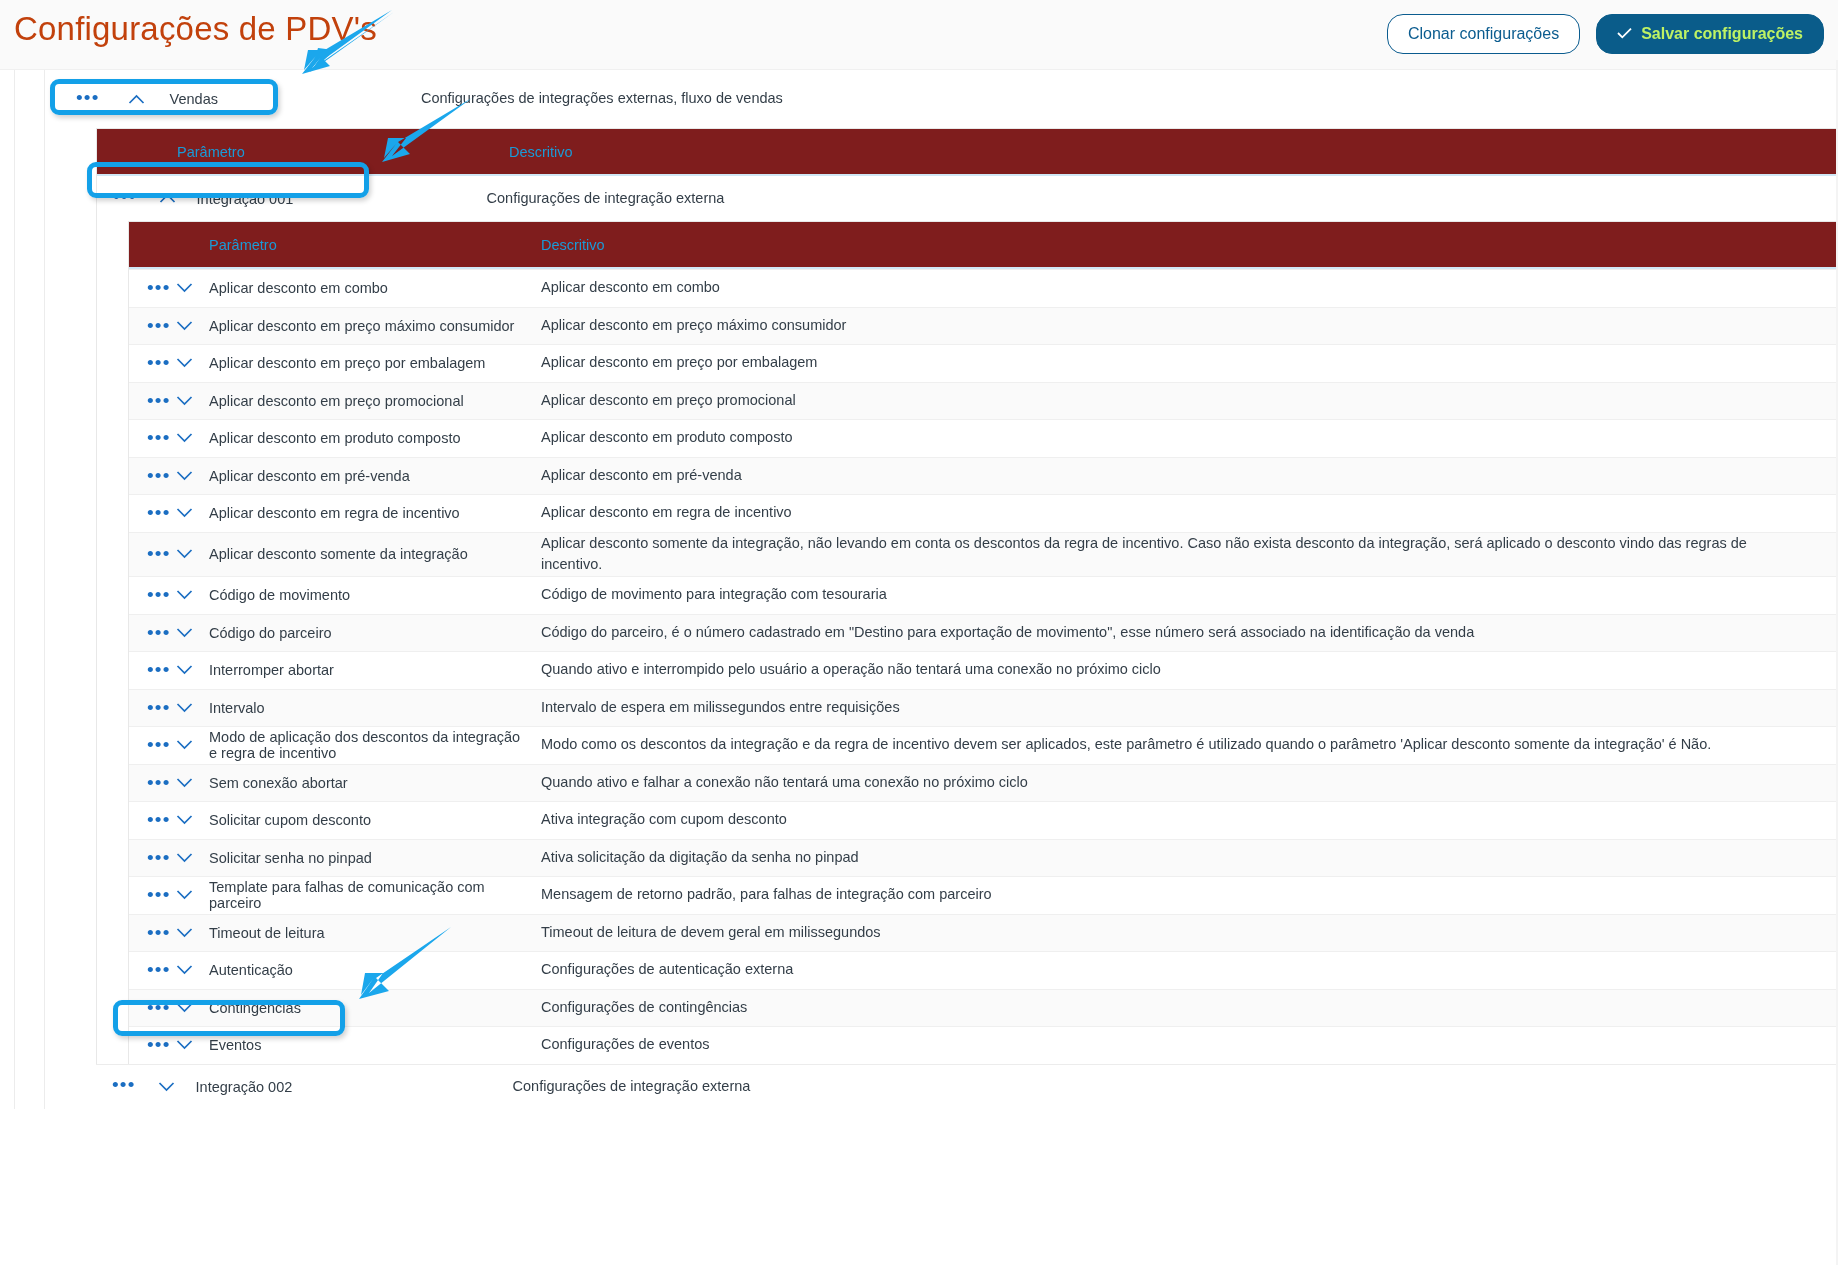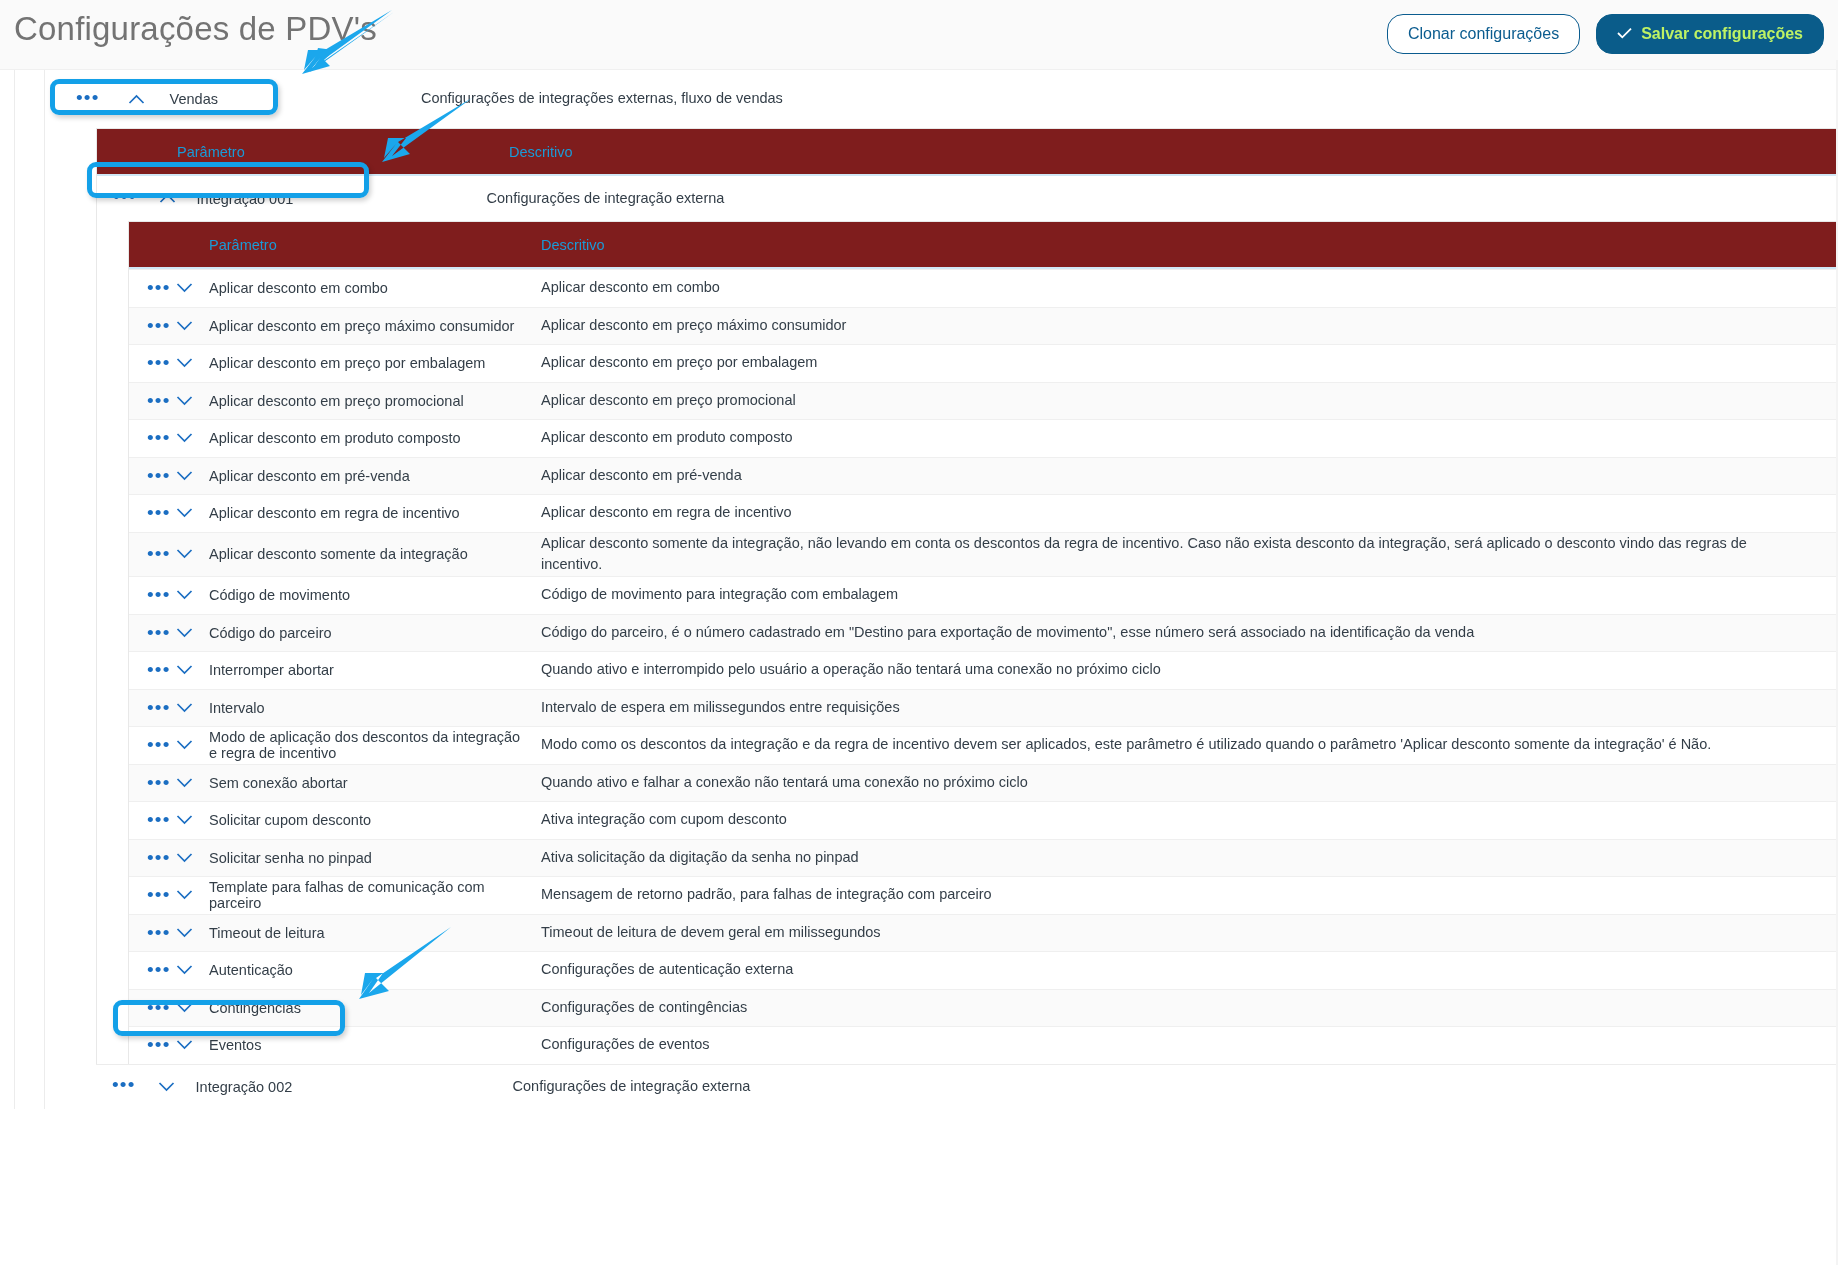--- a/index.html
+++ b/index.html
@@ -22,21 +22,21 @@
     height: 70px;
     background: #fafafa;
     border-bottom: 1px solid #f0f0f0;
   }
   .page-title {
     position: absolute;
     left: 14px;
     top: 10px;
     font-size: 33px;
     font-weight: 400;
-    color: #737373;
+    color: #c2410c;
     letter-spacing: 0.2px;
     white-space: nowrap;
   }
   .topbar-actions {
     position: absolute;
     right: 14px;
     top: 14px;
     display: flex;
     gap: 16px;
     align-items: center;
@@ -282,21 +282,21 @@
                     </svg></span></div>
                 <div class="c-param cell-param">Aplicar desconto somente da integração</div>
                 <div class="c-desc cell-desc">Aplicar desconto somente da integração, não levando em conta os descontos da regra de incentivo. Caso não exista desconto da integração, será aplicado o desconto vindo das regras de incentivo.</div>
               </div>
               <div class="row">
                 <div class="c-dots"><span class="dots">•••</span></div>
                 <div class="c-chev"><span class="chev"><svg width="17" height="11" viewBox="0 0 17 11">
                       <path d="M1.5 2 L8.5 9 L15.5 2" stroke="#1b6ec2" stroke-width="1.7" fill="none"></path>
                     </svg></span></div>
                 <div class="c-param cell-param">Código de movimento</div>
-                <div class="c-desc cell-desc">Código de movimento para integração com embalagem</div>
+                <div class="c-desc cell-desc">Código de movimento para integração com tesouraria</div>
               </div>
               <div class="row alt">
                 <div class="c-dots"><span class="dots">•••</span></div>
                 <div class="c-chev"><span class="chev"><svg width="17" height="11" viewBox="0 0 17 11">
                       <path d="M1.5 2 L8.5 9 L15.5 2" stroke="#1b6ec2" stroke-width="1.7" fill="none"></path>
                     </svg></span></div>
                 <div class="c-param cell-param">Código do parceiro</div>
                 <div class="c-desc cell-desc">Código do parceiro, é o número cadastrado em "Destino para exportação de movimento", esse número será associado na identificação da venda</div>
               </div>
               <div class="row">

